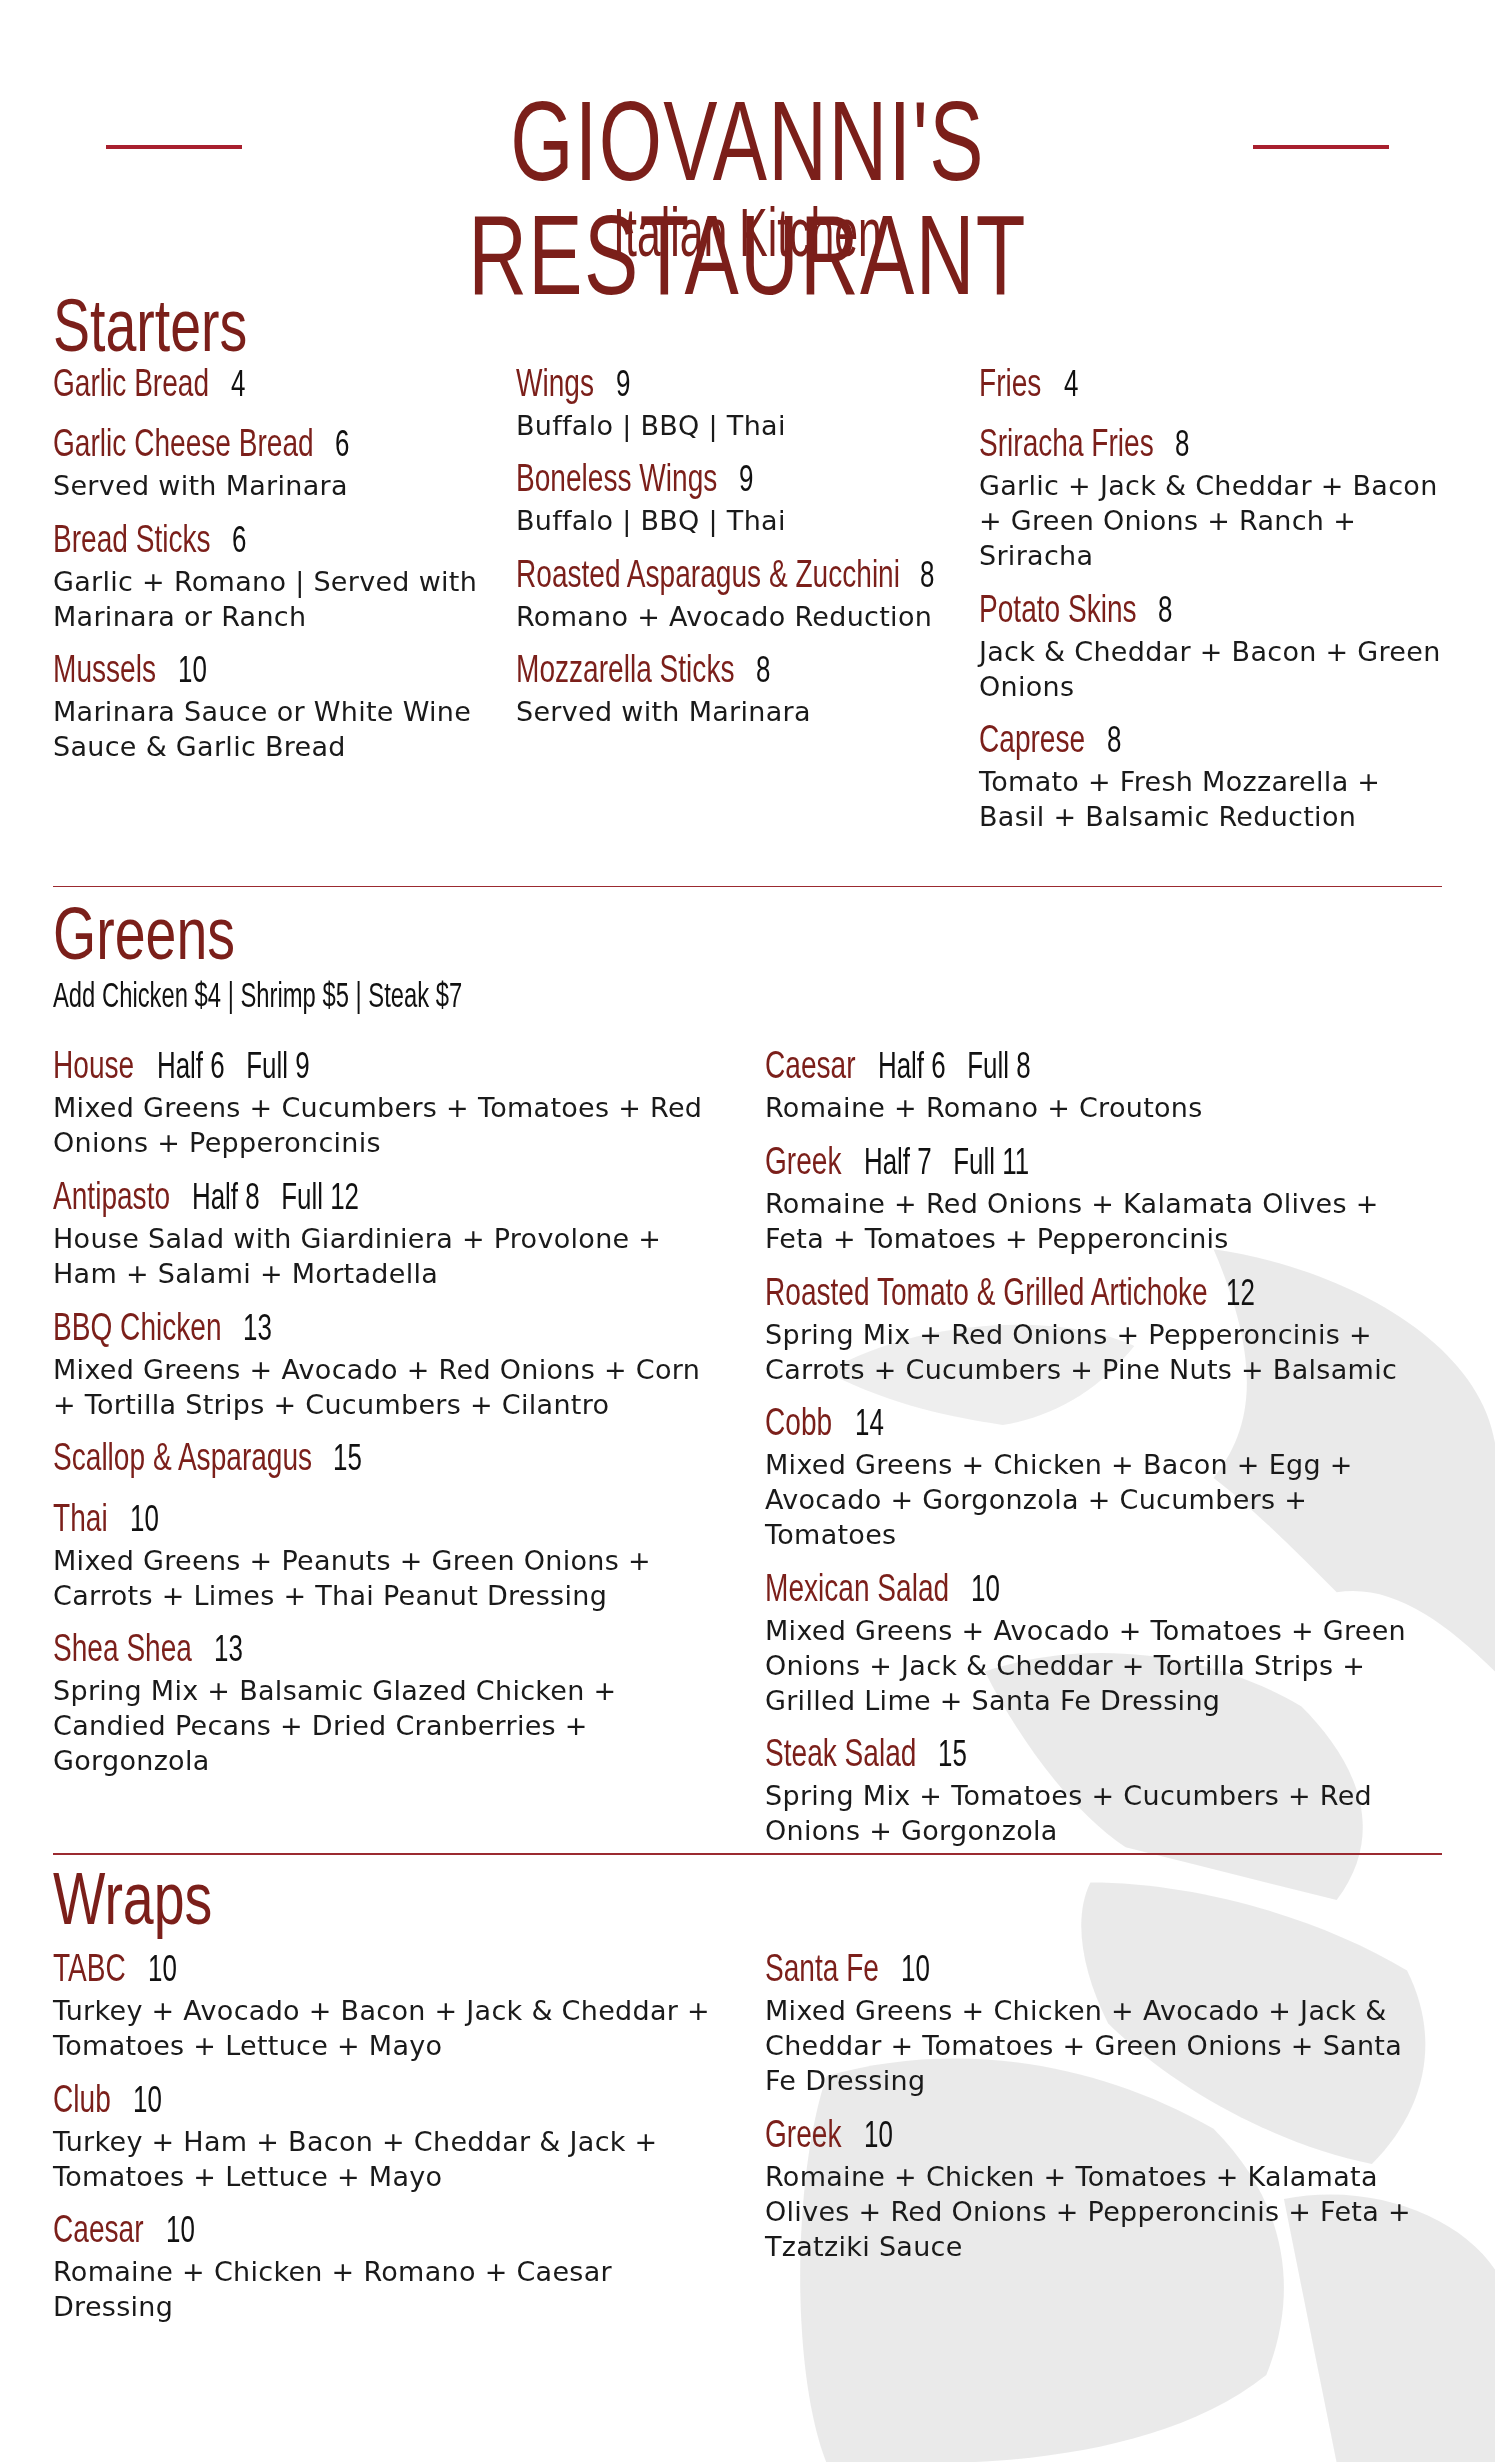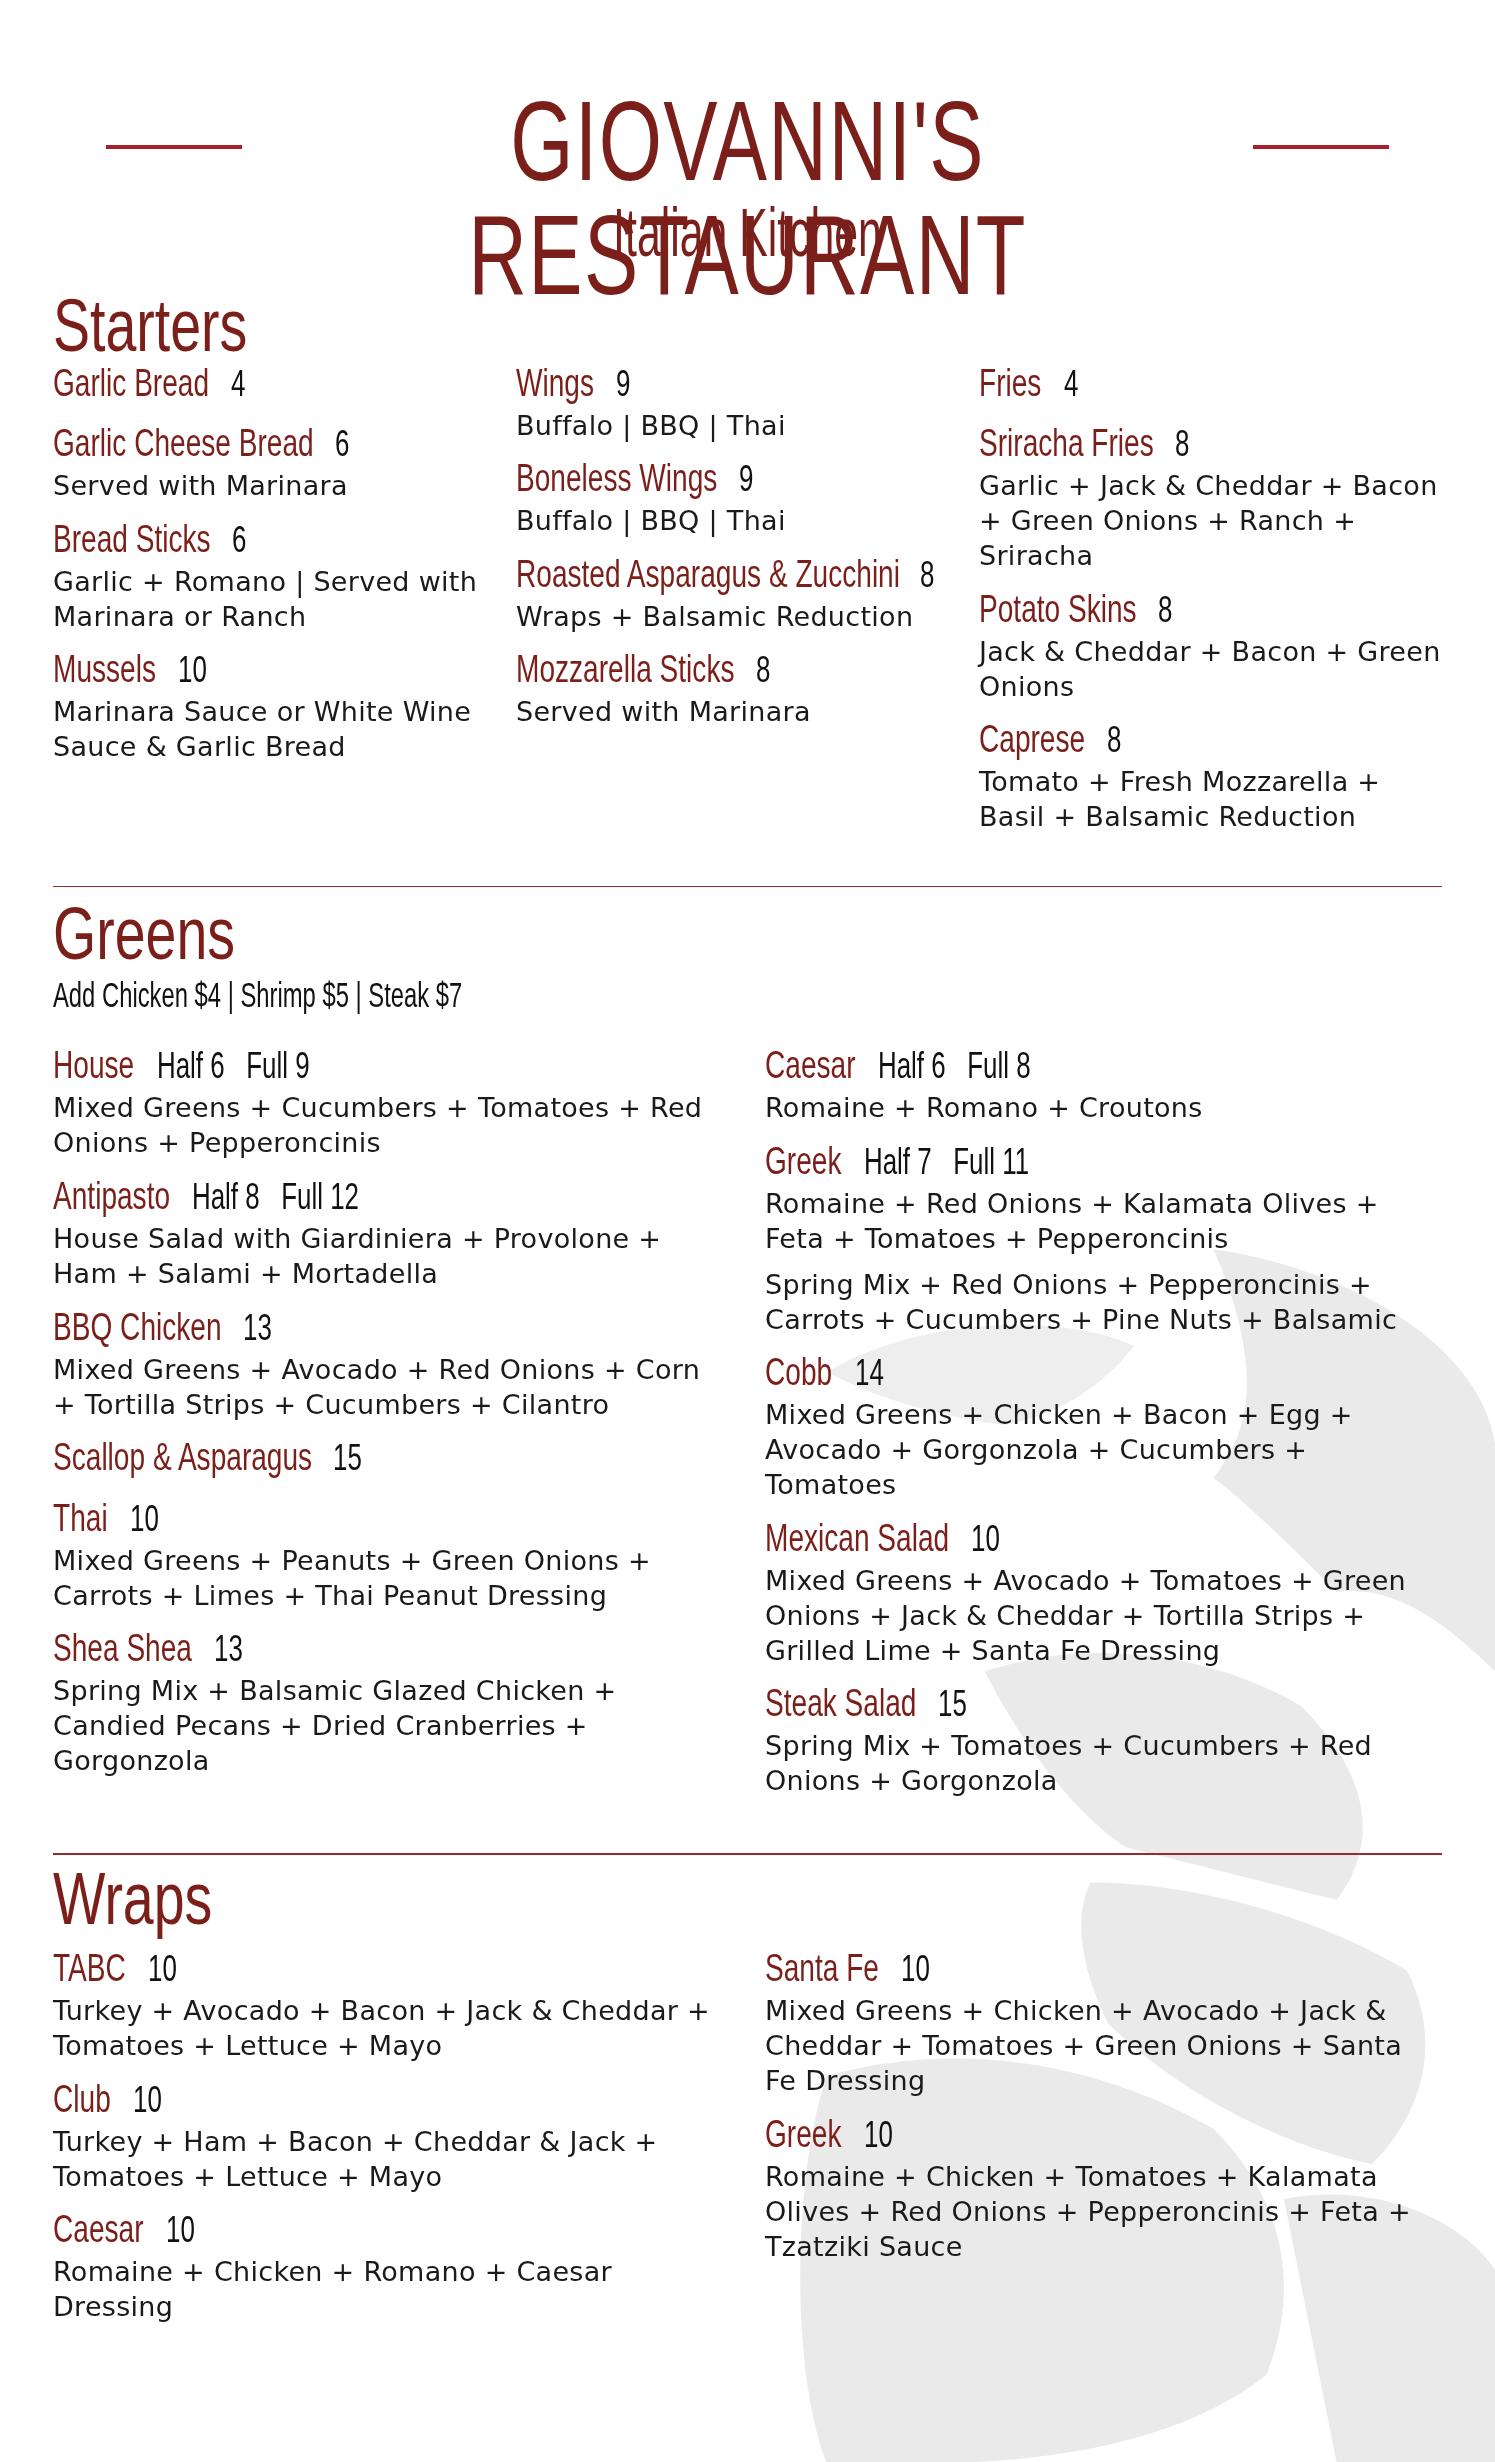--- a/index.html
+++ b/index.html
@@ -100,21 +100,21 @@
               <span class="item-name" style="width: 200px; display: inline-block;">Boneless Wings</span>
               <span class="item-price" style="margin-left: 23px; white-space: pre;">9</span>
             </div>
             <div class="desc">Buffalo | BBQ | Thai</div>
           </div>
           <div class="item">
             <div class="item-head">
               <span class="item-name" style="width: 381px; display: inline-block;">Roasted Asparagus &amp; Zucchini</span>
               <span class="item-price" style="margin-left: 23px; white-space: pre;">8</span>
             </div>
-            <div class="desc">Wraps + Balsamic Reduction</div>
+            <div class="desc">Romano + Avocado Reduction</div>
           </div>
           <div class="item">
             <div class="item-head">
               <span class="item-name" style="width: 217px; display: inline-block;">Mozzarella Sticks</span>
               <span class="item-price" style="margin-left: 23px; white-space: pre;">8</span>
             </div>
             <div class="desc">Served with Marinara</div>
           </div>
         </div>
       <div class="col" id="st-c3">
@@ -206,20 +206,24 @@
             <div class="desc">Romaine + Romano + Croutons</div>
           </div>
           <div class="item">
             <div class="item-head">
               <span class="item-name" style="width: 76px; display: inline-block;">Greek</span>
               <span class="item-price" style="margin-left: 23px; white-space: pre;">Half 7   Full 11</span>
             </div>
             <div class="desc">Romaine + Red Onions + Kalamata Olives + Feta + Tomatoes + Pepperoncinis</div>
           </div>
           <div class="item">
+            <div class="item-head">
+              <span class="item-name" style="width: 439px; display: inline-block;">Roasted Tomato &amp; Grilled Artichoke</span>
+              <span class="item-price" style="margin-left: 22.4px; white-space: pre;">12</span>
+            </div>
             <div class="desc">Spring Mix + Red Onions + Pepperoncinis + Carrots + Cucumbers + Pine Nuts + Balsamic</div>
           </div>
           <div class="item">
             <div class="item-head">
               <span class="item-name" style="width: 67px; display: inline-block;">Cobb</span>
               <span class="item-price" style="margin-left: 22.6px; white-space: pre;">14</span>
             </div>
             <div class="desc">Mixed Greens + Chicken + Bacon + Egg + Avocado + Gorgonzola + Cucumbers + Tomatoes</div>
           </div>
           <div class="item">

